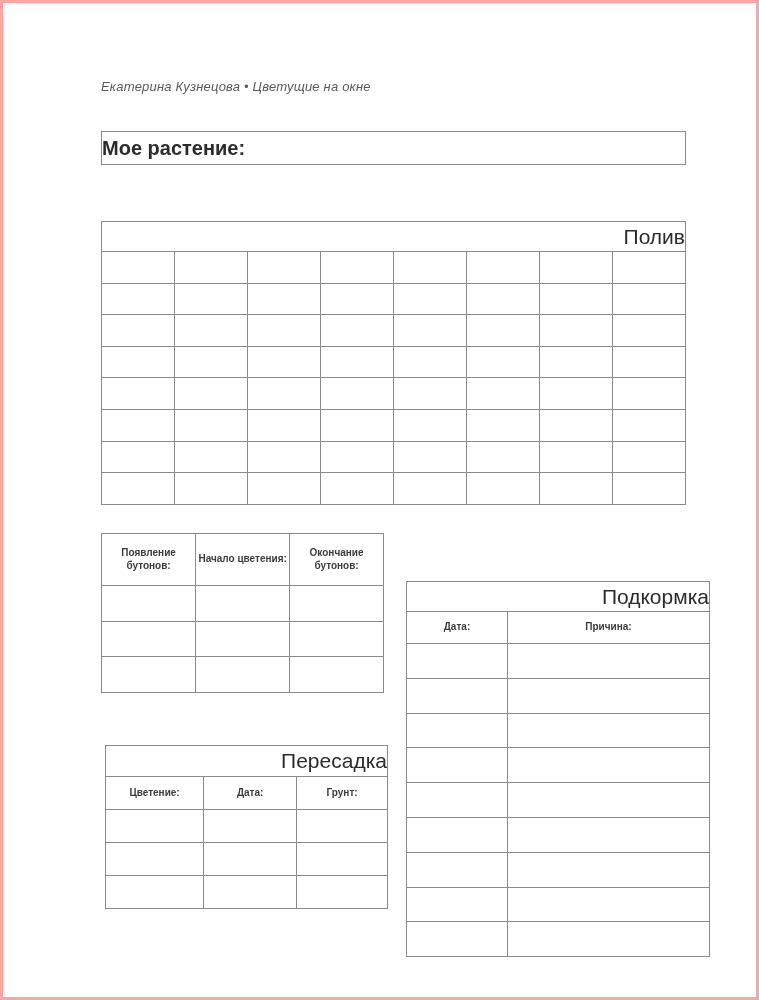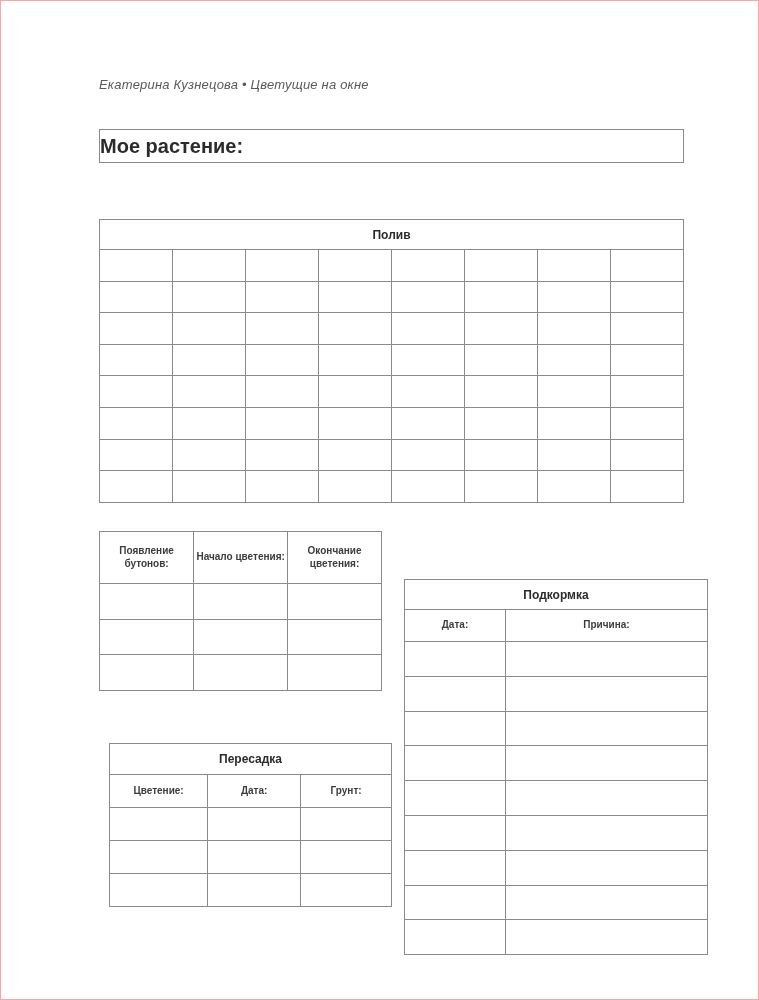--- a/index.html
+++ b/index.html
@@ -8,21 +8,21 @@
     --text:#3c3c3c;
     --heading:#2b2b2b;
     --runhead:#5a5a5a;
   }
   html,body{margin:0;padding:0;background:#ffffff;}
   .page{
     position:relative;
     width:759px;height:1000px;
     background:#ffffff;
     box-sizing:border-box;
-    border:1px solid #fca5a5;
+    border:3px solid #fca5a5;
     font-family:"Liberation Sans","DejaVu Sans",sans-serif;
     color:var(--text);
     overflow:hidden;
   }
   .running-header{
     position:absolute;left:98px;top:76px;
     font-size:13px;font-style:italic;color:var(--runhead);
     letter-spacing:0.2px;
   }
   table.tbl{
@@ -31,23 +31,23 @@
     table-layout:fixed;
     border:1.5px solid var(--outer);
     font-size:15.5px;
   }
   table.tbl th, table.tbl td{
     border:1px solid var(--border);
     padding:0;
     overflow:hidden;
   }
   .hdr th{
-    font-weight:bold;color:var(--heading);
-    text-align:center;vertical-align:middle;
-    font-size:12px;
+    font-weight:normal;color:var(--heading);
+    text-align:right;vertical-align:middle;
+    font-size:21px;
   }
   .cols th{
     font-weight:bold;color:var(--text);
     text-align:center;vertical-align:middle;
     font-size:10px;line-height:1.28;
   }
   td.label{
     text-align:left;vertical-align:middle;
     padding-left:9px;color:var(--text);
   }
@@ -69,21 +69,21 @@
   .flowering .cols{height:52px;}
   .flowering tbody tr{height:35.7px;}
 
   
   .feeding{left:403px;top:530px;width:304px;margin-top:48px;}
   .feeding .hdr{height:30px;}
   .feeding .cols{height:32px;}
   .feeding tbody tr{height:34.8px;}
 
   
-  .transplanting{left:108px;top:742px;width:283px;padding-left:44px;}
+  .transplanting{left:102px;top:742px;width:283px;padding-left:44px;}
   .transplanting .hdr{height:31px;}
   .transplanting .cols{height:33px;}
   .transplanting tbody tr{height:33px;}
 </style>
 </head>
 <body>
 
 <div class="page">
 
   <div class="running-header">Екатерина Кузнецова • Цветущие на окне</div>
@@ -193,21 +193,21 @@
   <table class="tbl flowering">
     <colgroup>
         <col style="width:33.4%">
         <col style="width:33.3%">
         <col>
       </colgroup>
     <thead>
       <tr class="cols">
         <th>Появление бутонов:</th>
         <th>Начало цветения:</th>
-        <th>Окончание цветения:</th>
+        <th>Окончание бутонов:</th>
       </tr>
     </thead>
     <tbody>
         <tr>
           <td></td>
           <td></td>
           <td></td>
         </tr>
         <tr>
           <td></td>

